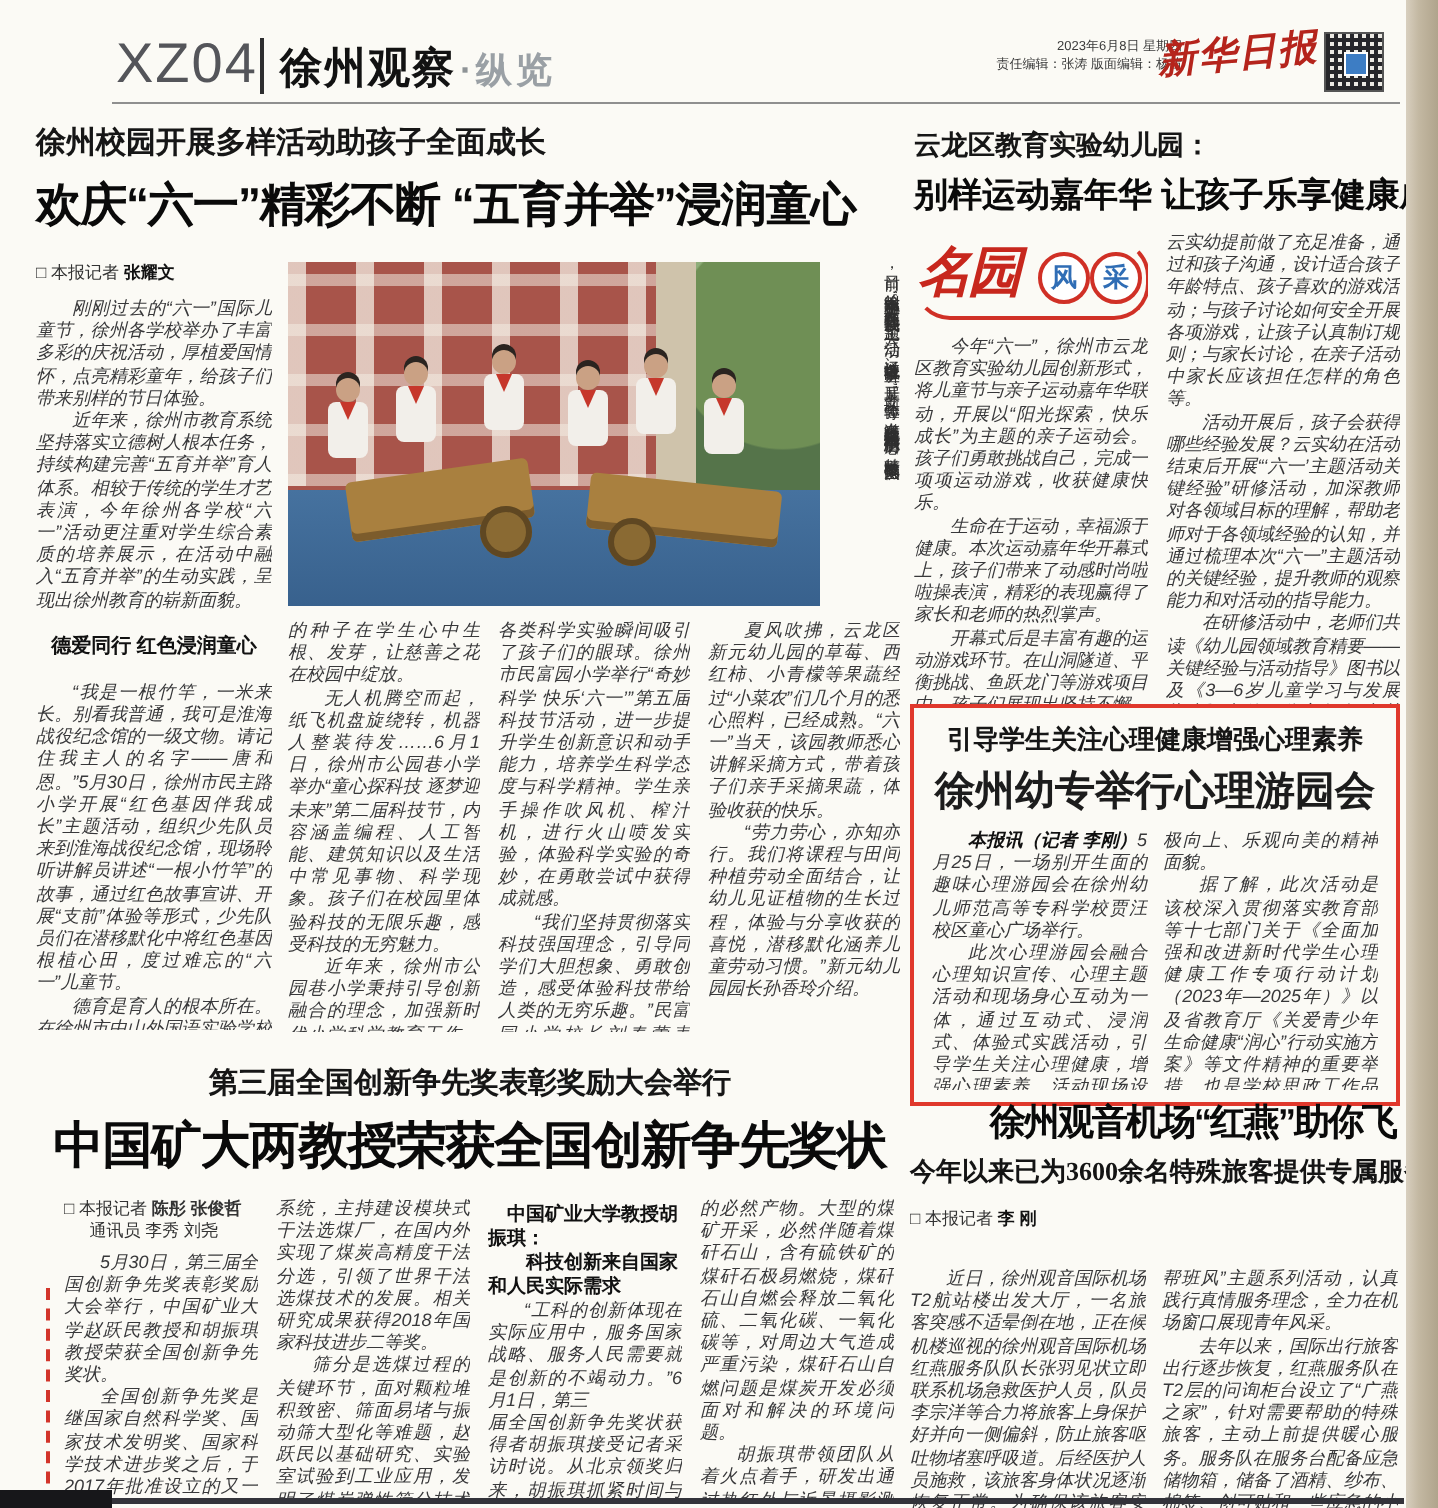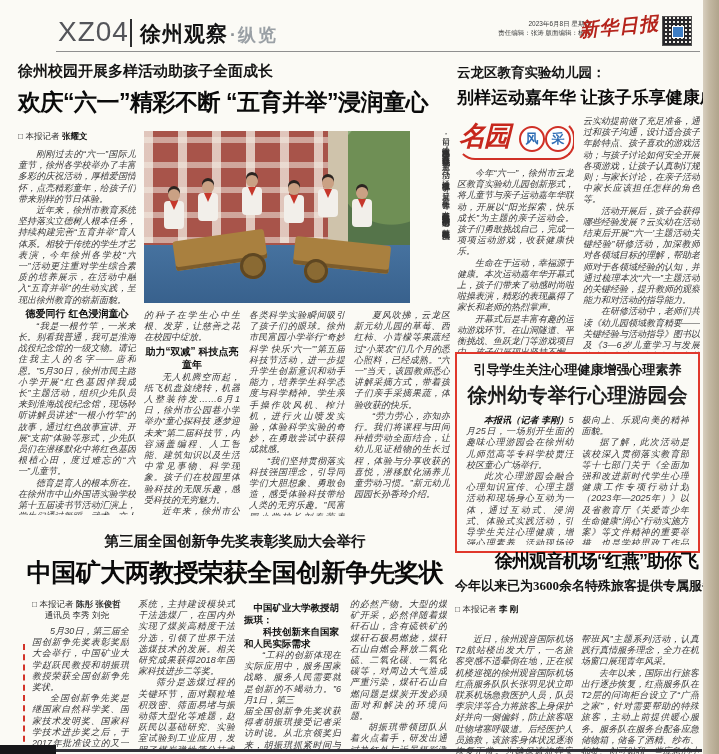--- a/index.html
+++ b/index.html
@@ -23,21 +23,21 @@
       repeating-linear-gradient(90deg,#26262a 0 2px,#eceae4 2px 4px);outline:1px solid #555;}
   .qr i{position:absolute;left:9px;top:9px;width:10px;height:10px;background:#3d7dc4;border:1px solid #fff;}
   .header-rule{position:absolute;left:56px;top:51px;width:644px;height:1px;background:#8f8f8f;}
 
   
   .kicker{font-family:"Liberation Serif",serif;font-weight:bold;color:#161616;}
   .headline{font-weight:900;color:#0a0a0a;white-space:nowrap;}
   .p,.cont{margin:0;font-size:9px;line-height:11.2px;color:#38383a;text-align:justify;font-style:italic;}
   .p{text-indent:2em;}
   .cont{text-indent:0;}
-  .col-subhead{font-size:10px;font-weight:bold;color:#111;text-align:center;margin:1px 0;line-height:13px;}
+  .col-subhead{font-size:10px;font-weight:bold;color:#111;text-align:center;margin:11px 0;line-height:13px;}
   .byline{font-size:8.5px;color:#333;margin-bottom:6px;}
   .byline b{color:#111;}
   .tcol{overflow:hidden;}
 
   
   .lead{position:absolute;left:18px;top:62px;width:434px;}
   .lead .kicker{font-size:15px;}
   .lead .headline{font-size:23px;margin-top:6px;letter-spacing:-.5px;}
   .lead-body{display:flex;gap:8px;margin-top:13px;}
   .lead-c1{width:118px;height:384px;}
@@ -186,21 +186,20 @@
               <div class="cart" style="left:30px;top:104px;width:92px;height:30px;transform:rotate(-8deg)"></div>
               <div class="cart wheel" style="left:96px;top:122px;width:26px;height:26px"></div>
               <div class="cart" style="left:150px;top:110px;width:96px;height:28px;transform:rotate(6deg)"></div>
               <div class="cart wheel" style="left:160px;top:128px;width:24px;height:24px"></div>
             </div>
             <div class="photo-caption"><span>日前，徐州市民主路小学开展“红色基因伴我成长”主题“六一”活动，通过红色故事宣讲、开展“支前”体验等，在潜移默化中将红色基因根植孩子们心田。</span><span class="credit">（鼓楼区教育局供图）</span></div>
           </div>
           <div class="lead-cols">
             <div class="tcol">
               <p class="cont">的种子在学生心中生根、发芽，让慈善之花在校园中绽放。</p>
-              <div class="col-subhead">助力“双减” 科技点亮童年</div>
               <p class="p">无人机腾空而起，纸飞机盘旋绕转，机器人整装待发……6月1日，徐州市公园巷小学举办“童心探科技 逐梦迎未来”第二届科技节，内容涵盖编程、人工智能、建筑知识以及生活中常见事物、科学现象。孩子们在校园里体验科技的无限乐趣，感受科技的无穷魅力。</p>
               <p class="p">近年来，徐州市公园巷小学秉持引导创新融合的理念，加强新时代小学科学教育工作，配备科学实验室、3D打印设备、机器人、无人机等，为学校科技活动的创办提供便利。“今年我们在儿童节创办科技活动，就是让创新与梦想的种子厚植在孩子心间。”徐州市公园巷小学校长介绍。</p>
 
             </div>
             <div class="tcol">
               <p class="cont">各类科学实验瞬间吸引了孩子们的眼球。徐州市民富园小学举行“奇妙科学 快乐‘六一’”第五届科技节活动，进一步提升学生创新意识和动手能力，培养学生科学态度与科学精神。学生亲手操作吹风机、榨汁机，进行火山喷发实验，体验科学实验的奇妙，在勇敢尝试中获得成就感。</p>
               <p class="p">“我们坚持贯彻落实科技强国理念，引导同学们大胆想象、勇敢创造，感受体验科技带给人类的无穷乐趣。”民富园小学校长刘春蕾表示。</p>
 
             </div>
             <div class="tcol">

